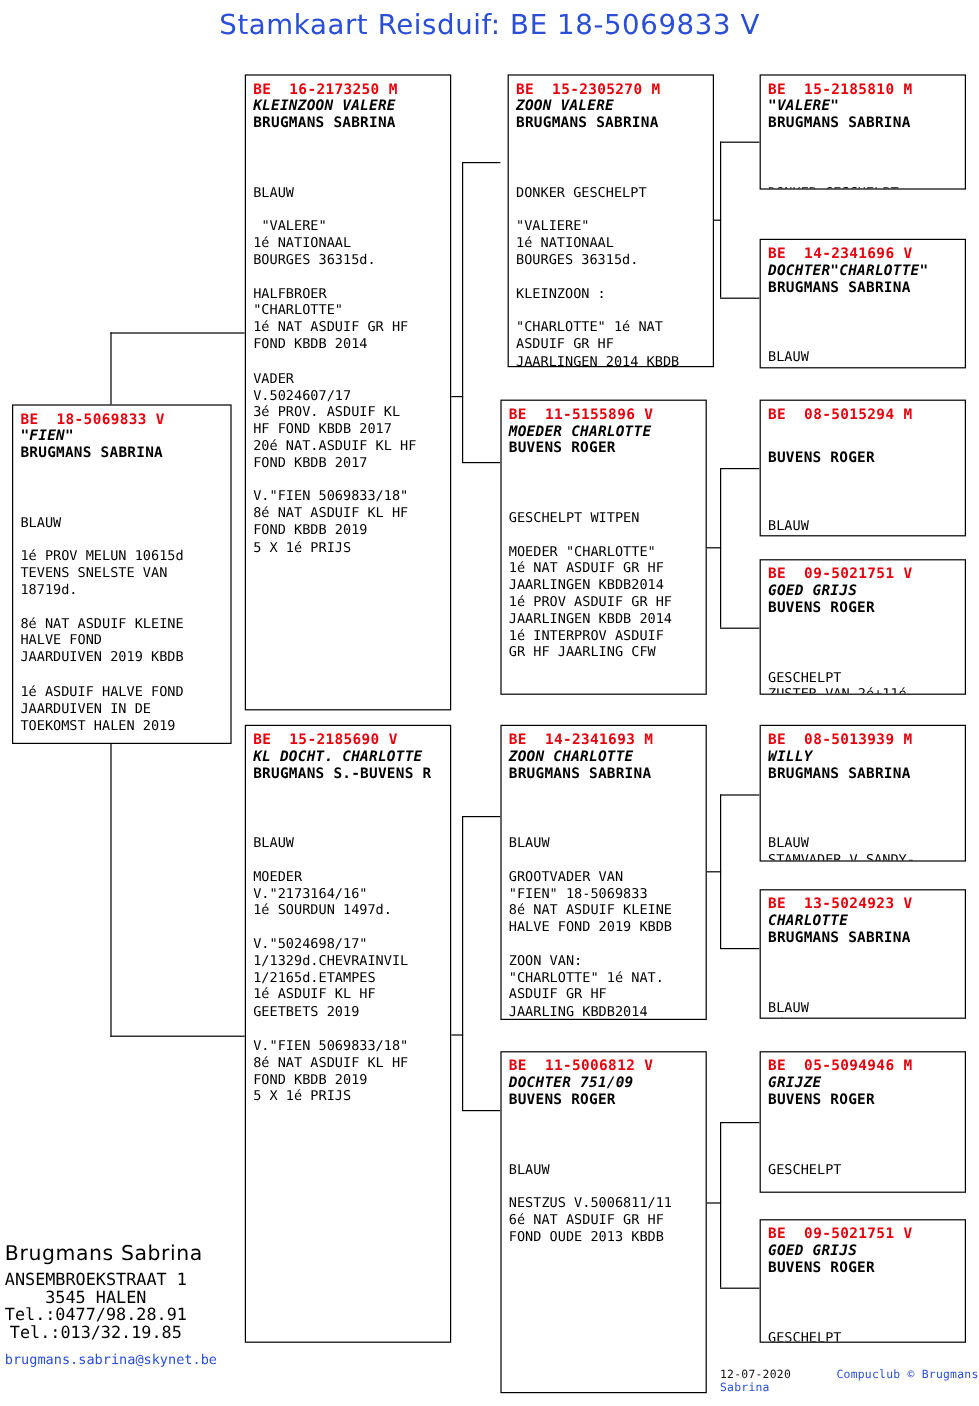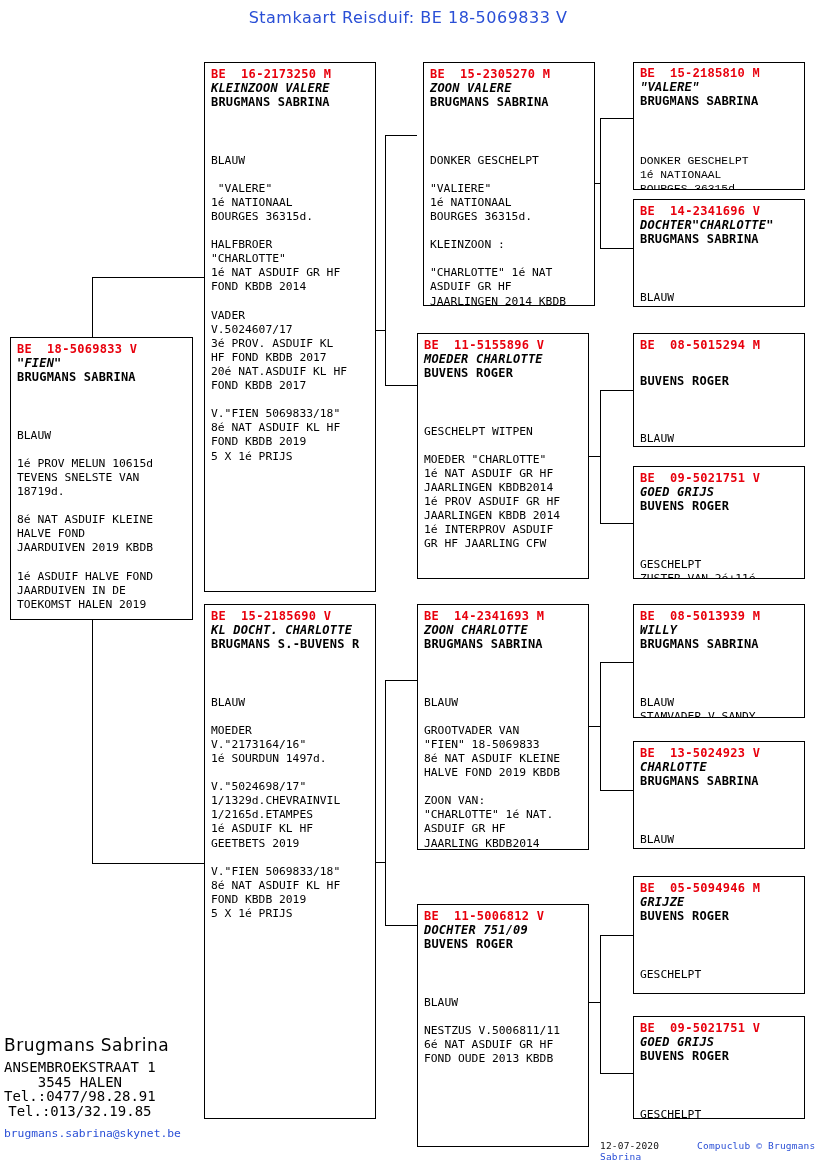--- a/index.html
+++ b/index.html
@@ -15,21 +15,21 @@
     color: #000000;
     overflow: hidden;
   }
   .page-title {
     position: absolute;
     top: 8px;
     left: 0;
     width: 816px;
     text-align: center;
     font-family: "DejaVu Sans", sans-serif;
-    font-size: 16px;
+    font-size: 23px;
     color: #2a4fd6;
     letter-spacing: 0.5px;
   }
   .card {
     position: absolute;
     border: 1px solid #000000;
     background: #ffffff;
     box-sizing: border-box;
     padding: 4px 5px 4px 6px;
     font-size: 11.5px;
@@ -252,32 +252,32 @@
 "FIEN" 18-5069833
 8é NAT ASDUIF KLEINE
 HALVE FOND 2019 KBDB
 
 ZOON VAN:
 "CHARLOTTE" 1é NAT.
 ASDUIF GR HF
 JAARLING KBDB2014</div>
 </div>
 
-<div class="card" style="left:417px; top:904px; width:172px; height:243px;">
+<div class="card" style="left:417px; top:876px; width:172px; height:285px;">
   <div class="ring">BE  11-5006812 V</div>
   <div class="nick">DOCHTER 751/09</div>
   <div class="owner">BUVENS ROGER</div>
   <div class="body-text">BLAUW
 
 NESTZUS V.5006811/11
 6é NAT ASDUIF GR HF
 FOND OUDE 2013 KBDB</div>
 </div>
 
-<div class="card" style="left:633px; top:62px; width:172px; height:128px;font-family:Liberation Mono, monospace;">
+<div class="card" style="left:633px; top:62px; width:172px; height:96px;">
   <div class="ring">BE  15-2185810 M</div>
   <div class="nick">"VALERE"</div>
   <div class="owner">BRUGMANS SABRINA</div>
   <div class="body-text">DONKER GESCHELPT
 1é NATIONAAL
 BOURGES 36315d.</div>
 </div>
 
 <div class="card" style="left:633px; top:199px; width:172px; height:108px;">
   <div class="ring">BE  14-2341696 V</div>

